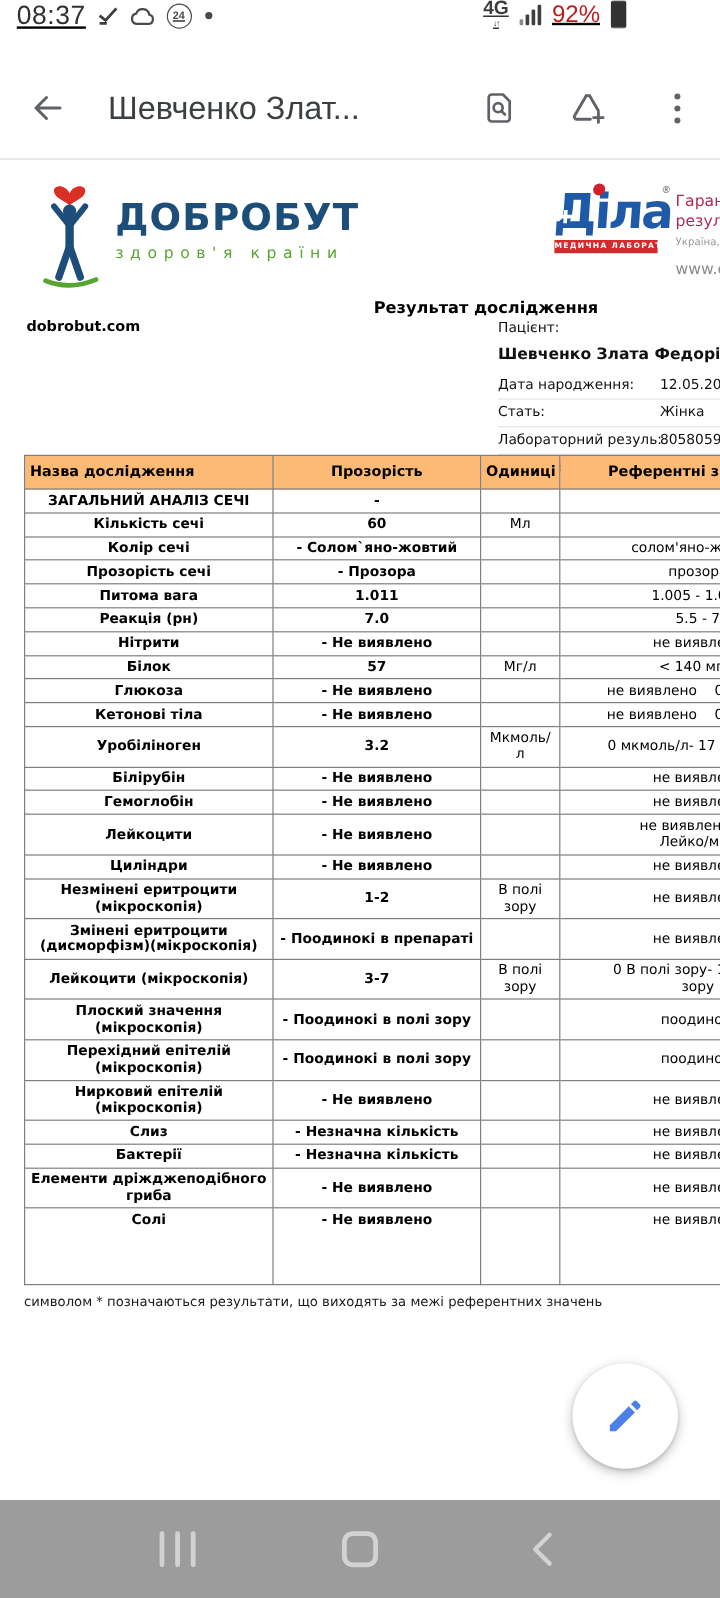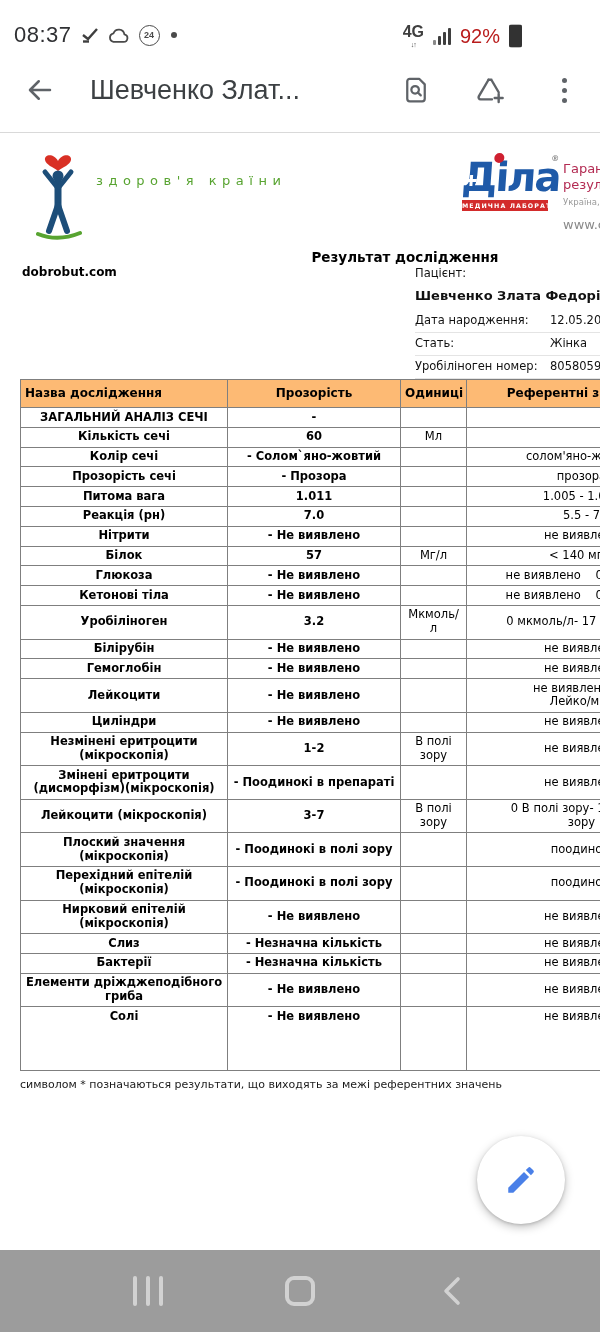--- a/index.html
+++ b/index.html
@@ -1,21 +1,21 @@
 <!DOCTYPE html>
 <html><head>
 <meta charset="utf-8">
 <style>
   html,body{margin:0;padding:0;background:#fff;}
   .screen{position:relative;width:600px;height:1332px;background:#fff;overflow:hidden;
           font-family:"Liberation Sans",sans-serif;-webkit-font-smoothing:antialiased;}
 
   
   .status-bar{position:absolute;top:0;left:0;width:536px;height:48px;background:#fff;
-              display:flex;align-items:flex-end;justify-content:space-between;padding:0 14px;box-sizing:border-box;}
+              display:flex;align-items:flex-start;justify-content:space-between;padding:0 14px;box-sizing:border-box;text-decoration:underline;}
   .sb-left,.sb-right{display:flex;align-items:center;gap:9px;}
   .sb-time{font-size:22px;color:#2f3033;letter-spacing:.5px;}
   .sb-check{position:relative;width:18px;height:16px;}
   .sb-check svg{display:block;}
   .sb-cloud svg{display:block;}
   .sb-badge{width:19px;height:19px;border:1.6px solid #4a4a4a;border-radius:50%;
             display:flex;align-items:center;justify-content:center;font-size:9px;color:#4a4a4a;font-weight:bold;}
   .sb-dot{width:6px;height:6px;border-radius:50%;background:#4a4a4a;margin-left:2px;}
   .sb-4g{display:flex;flex-direction:column;align-items:center;line-height:1;color:#3f3f3f;}
   .sb-4g .g{font-size:16px;font-weight:bold;}
@@ -187,20 +187,21 @@
         <path d="M30 16 C26 8 16 9 17 15 c1 5 8 7 13 11 5-4 12-6 13-11 1-6-9-7-13 1z" fill="#d93025"></path>
         <circle cx="30" cy="31" r="5.5" fill="#1d4e79"></circle>
         <line x1="30" y1="36" x2="30" y2="62" stroke="#1d4e79" stroke-width="7" stroke-linecap="round"></line>
         <line x1="29" y1="42" x2="17" y2="27" stroke="#1d4e79" stroke-width="5" stroke-linecap="round"></line>
         <line x1="31" y1="42" x2="43" y2="27" stroke="#1d4e79" stroke-width="5" stroke-linecap="round"></line>
         <line x1="30" y1="60" x2="21" y2="86" stroke="#1d4e79" stroke-width="6" stroke-linecap="round"></line>
         <line x1="30" y1="60" x2="39" y2="86" stroke="#1d4e79" stroke-width="6" stroke-linecap="round"></line>
         <path d="M10 89 Q30 97 52 88" fill="none" stroke="#58a431" stroke-width="4" stroke-linecap="round"></path>
       </svg>
       <div class="clinic-text">
+        <div class="clinic-name">ДОБРОБУТ</div>
         <div class="clinic-tagline">здоров'я країни</div>
       </div>
     </div>
 
     <div class="lab-logo">
       <div class="lab-wordmark">
         <span>Діла</span>
         <span class="lab-dot"></span>
         <span class="lab-cross-v"></span>
         <span class="lab-cross-h"></span>
@@ -221,21 +222,21 @@
     <div class="patient">
       <div class="patient-label">Пацієнт:</div>
       <div class="patient-name">Шевченко Злата Федорівна</div>
       <div class="p-row">
         <span>Дата народження:</span><span class="val">12.05.201</span>
       </div>
       <div class="p-row">
         <span>Стать:</span><span class="val">Жінка</span>
       </div>
       <div class="p-row">
-        <span>Уробіліноген номер:</span><span class="val">80580593</span>
+        <span>Лабораторний резуль:</span><span class="val">80580593</span>
       </div>
       <div class="p-row">
         <span>Дата забору матеріалу:</span><span class="val">16.02.202</span>
       </div>
     </div>
 
     <div class="table-area">
       <table class="results">
         <colgroup>
             <col class="c1">

